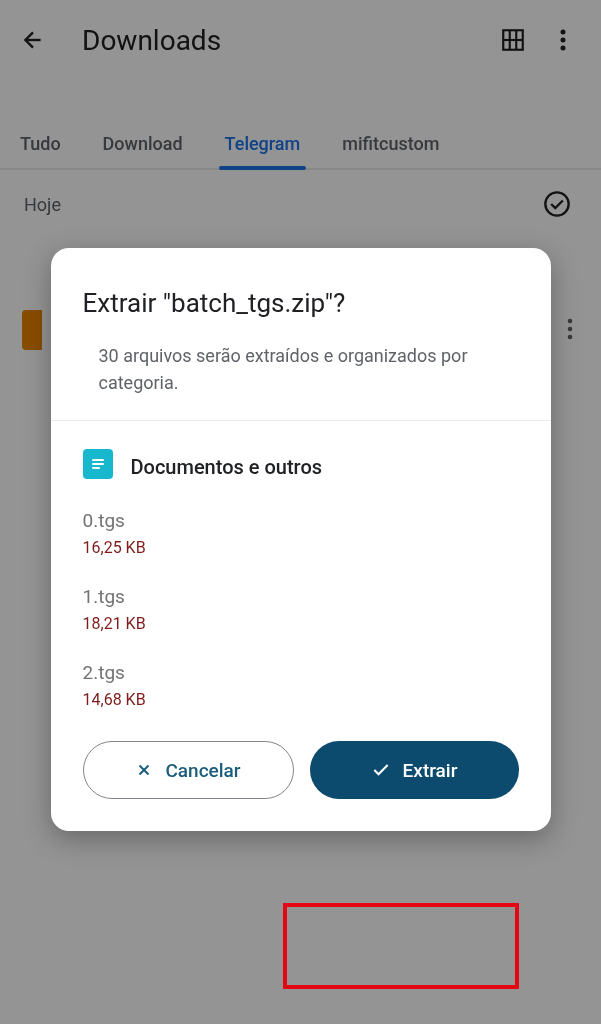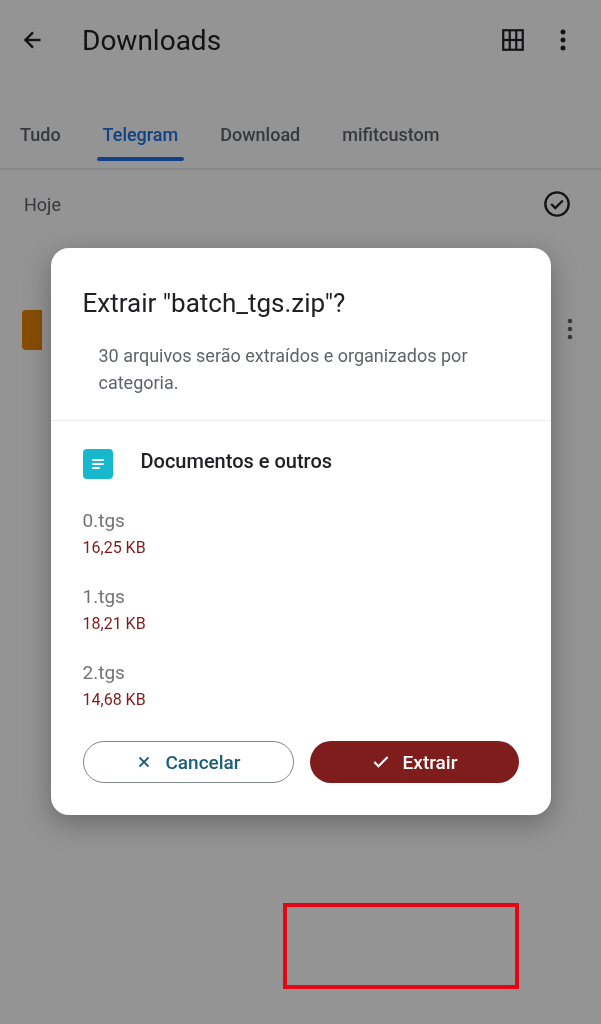--- a/index.html
+++ b/index.html
@@ -51,21 +51,21 @@
       cursor: pointer;
     }
     .menu-btn {
       margin-left: 10px;
     }
     .tabs {
       display: flex;
       padding: 0 16px;
       gap: 34px;
       height: 60px;
-      align-items: flex-start;
+      align-items: flex-end;
       border-bottom: 2px solid #e8eaed;
       margin-top: 30px;
     }
     .tab {
       font-size: 18px;
       color: #5f6368;
       padding: 14px 4px;
       position: relative;
       cursor: pointer;
       font-weight: 500;
@@ -138,22 +138,22 @@
       margin-bottom: 24px;
       margin-left: 16px;
     }
     .dialog-divider {
       height: 1px;
       background: #e8eaed;
       margin: 0 -32px 28px -32px;
     }
     .category-row {
       display: flex;
-      align-items: flex-start;
-      gap: 28px;
+      align-items: flex-end;
+      gap: 18px;
       margin-bottom: 30px;
     }
     .doc-icon {
       width: 30px;
       height: 30px;
       background: #17b8ce;
       border-radius: 4px;
       display: flex;
       align-items: center;
       justify-content: center;
@@ -176,37 +176,37 @@
       font-size: 16px;
       color: #7f1d1d;
     }
     .dialog-actions {
       display: flex;
       gap: 16px;
       margin-top: 32px;
     }
     .btn {
       flex: 1;
-      height: 42px;
+      height: 58px;
       border-radius: 30px;
       display: flex;
       align-items: center;
       justify-content: center;
       gap: 12px;
       font-size: 19px;
       font-weight: 500;
       cursor: pointer;
     }
     .btn-cancel {
       border: 1.5px solid #80868b;
       background: #ffffff;
       color: #1a5e7a;
     }
     .btn-extract {
-      background: #7f1d1d;
+      background: #0c4a6e;
       color: #ffffff;
       border: none;
     }
     .highlight-box {
       position: absolute;
       border: 4px solid #e30613;
       pointer-events: none;
     }
   </style>
 </head>
@@ -232,22 +232,22 @@
     <svg width="6" height="24" viewBox="0 0 6 24" fill="#202124">
       <circle cx="3" cy="4" r="2.5"></circle>
       <circle cx="3" cy="12" r="2.5"></circle>
       <circle cx="3" cy="20" r="2.5"></circle>
     </svg>
   </div>
 </div>
 
 <div class="tabs">
   <div class="tab">Tudo</div>
+  <div class="tab">Download</div>
   <div class="tab active">Telegram</div>
-  <div class="tab">Download</div>
   <div class="tab">mifitcustom</div>
 </div>
 
 <div class="section-header">
   <div class="section-label">Hoje</div>
   <svg class="check-icon" width="28" height="28" viewBox="0 0 24 24" fill="none" stroke="#202124" stroke-width="2">
     <circle cx="12" cy="12" r="10"></circle>
     <polyline points="7 12 10.5 15.5 17 9"></polyline>
   </svg>
 </div>

